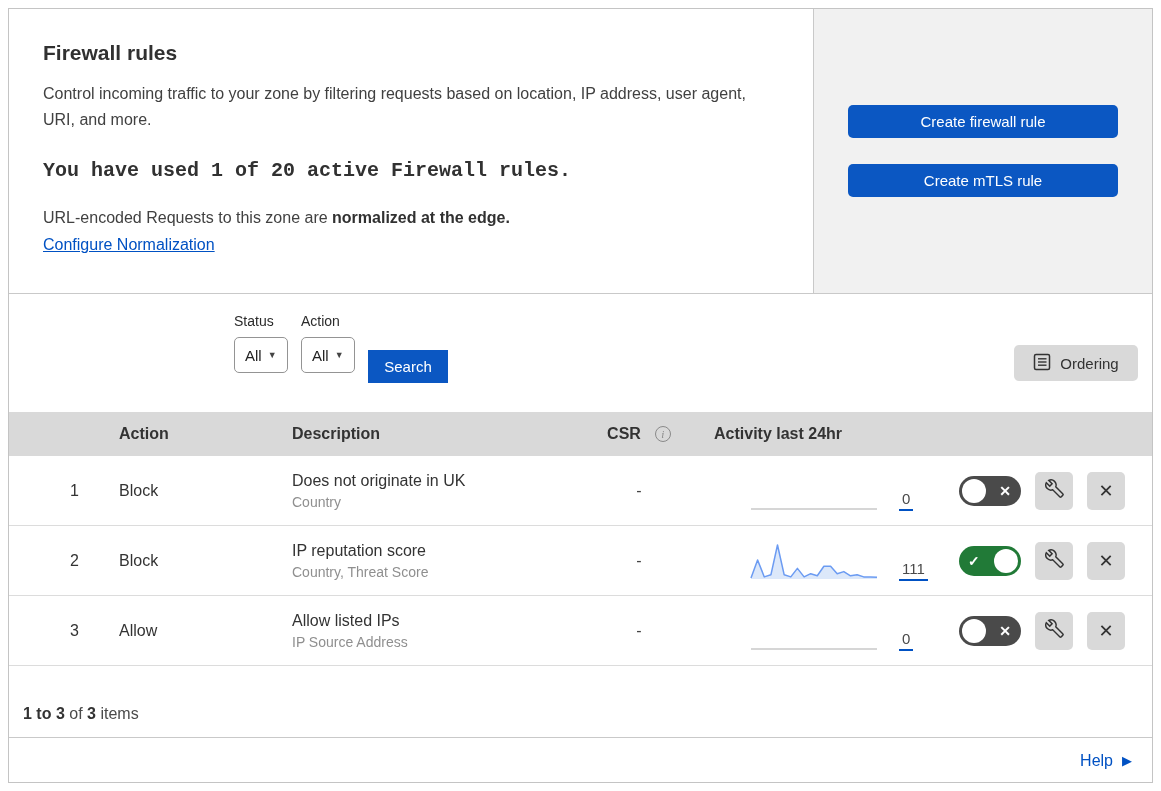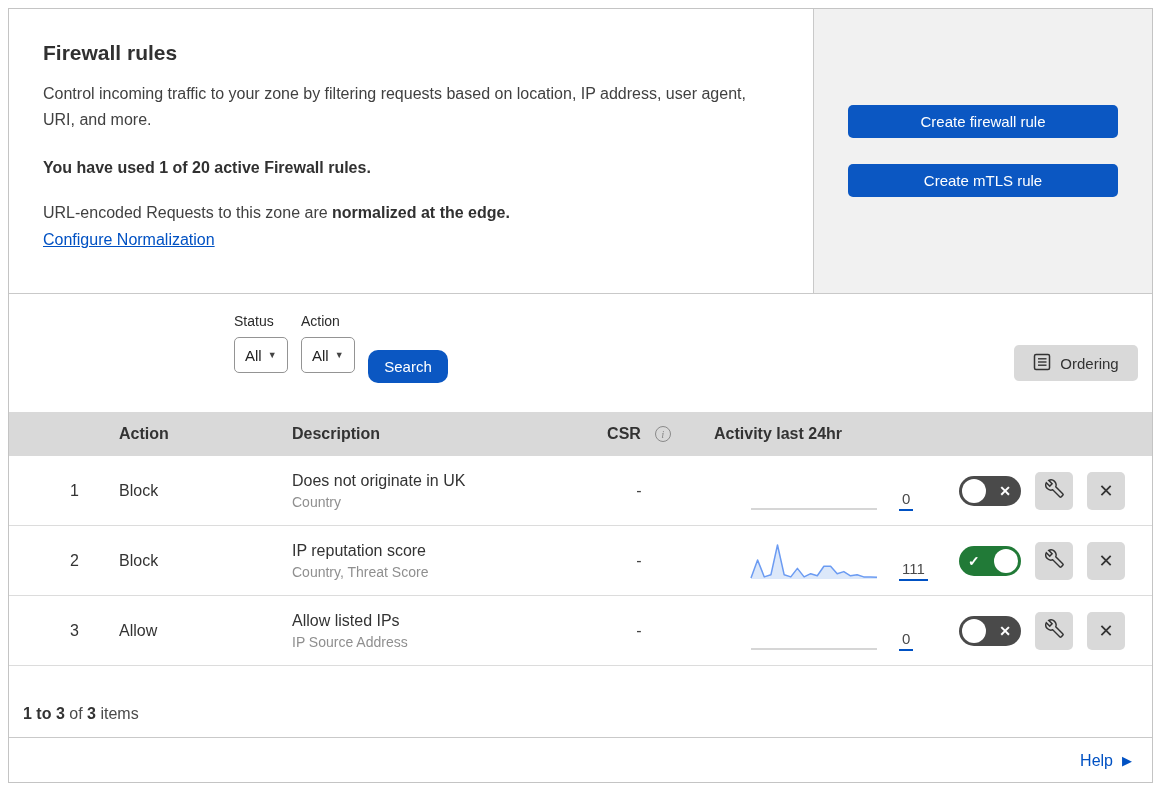--- a/index.html
+++ b/index.html
@@ -14,21 +14,21 @@
   }
   
   .top { display:flex; height:285px; border-bottom:1px solid #c9c9c9; }
   .top-left { width:804px; padding:32px 40px 0 34px; background:#fff; }
   .top-right {
     flex:1; background:#f1f1f1; border-left:1px solid #c9c9c9;
     display:flex; flex-direction:column; justify-content:center; align-items:center; gap:26px;
   }
   .page-title { font-size:21px; font-weight:700; margin:0 0 16px; color:#313131; }
   .page-desc { font-size:16px; line-height:1.6; color:#414141; margin:0 0 27px; max-width:715px; }
-  .usage-line { font-size:16px; font-weight:700; color:#313131; margin:0 0 27px; }
+  .usage-line { font-size:20px; font-weight:700; color:#313131; margin:0 0 27px;font-family:Liberation Mono, monospace; }
   .norm-line { font-size:16px; color:#414141; margin:0 0 9px; }
   .norm-line b { color:#313131; }
   .text-link { font-size:16px; color:#0051c3; text-decoration:underline; cursor:pointer; display:inline-block; }
   .btn-primary {
     width:270px; height:33px; background:#0b57c2; color:#fff; border:none; border-radius:5px;
     font-size:15px; font-family:inherit; cursor:pointer; display:flex; align-items:center; justify-content:center;
   }
   
   .filters { position:relative; height:118px; background:#fff; }
   .field-label { font-size:14px; color:#2b2b2b; margin-bottom:8px; }
@@ -40,21 +40,21 @@
   .status-group { position:absolute; left:225px; top:19px; }
   .action-group { position:absolute; left:292px; top:19px; }
   .select-box {
     height:36px; border:1px solid #949494; border-radius:5px; background:#fff;
     display:flex; align-items:center; justify-content:center; gap:6px; font-size:15px; color:#222;
     padding:0 10px; cursor:pointer;
   }
   .caret { font-size:9px; color:#444; }
   .btn-search {
     position:absolute; left:359px; top:56px; width:80px; height:33px;
-    background:#0b57c2; color:#fff; border:none; border-radius:10px; font-size:15px; font-family:inherit; cursor:pointer;
+    background:#0b57c2; color:#fff; border:none; border-radius:0; font-size:15px; font-family:inherit; cursor:pointer;
   }
   .btn-ordering {
     position:absolute; left:1005px; top:51px; width:124px; height:36px;
     background:#d9d9d9; color:#333; border:none; border-radius:5px; font-size:15px; font-family:inherit;
     display:flex; align-items:center; justify-content:center; gap:9px; cursor:pointer;
   }
   
   .grid-cols { display:grid; grid-template-columns:90px 175px 320px 90px 1fr 210px; }
   .thead { height:44px; background:#d9d9d9; align-items:center; font-size:16px; font-weight:700; color:#333; }
   .th-action { padding-left:20px; }

